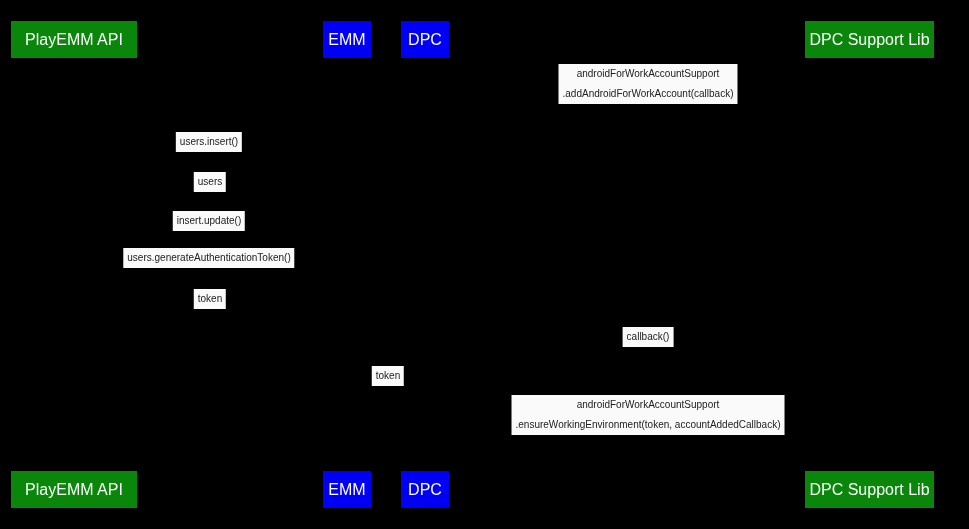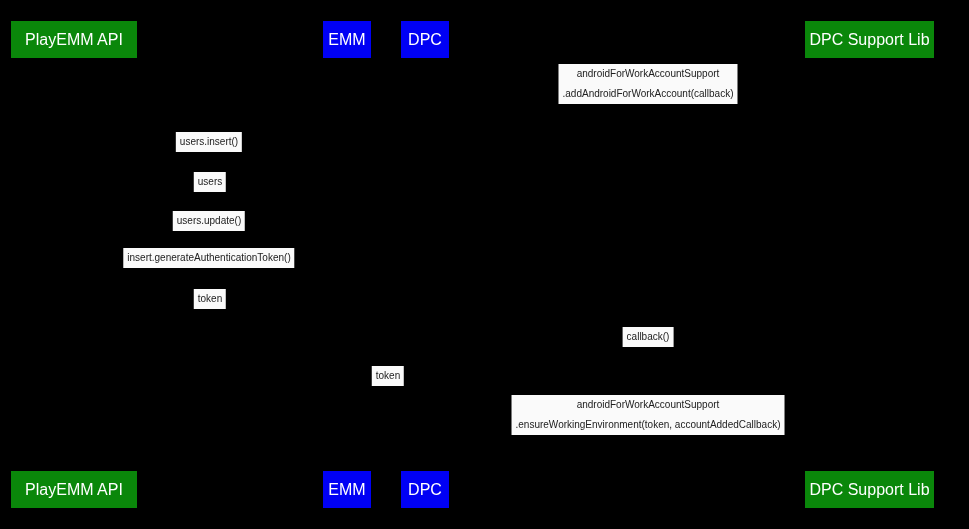--- a/index.html
+++ b/index.html
@@ -62,22 +62,22 @@
 <div class="participant blue row-top pb">EMM</div>
 <div class="participant blue row-top pc">DPC</div>
 <div class="participant green row-top pd">DPC Support Lib</div>
 
 <div class="msg m0">
   <div>androidForWorkAccountSupport</div>
   <div>.addAndroidForWorkAccount(callback)</div>
 </div>
 <div class="msg m1">users.insert()</div>
 <div class="msg m2">users</div>
-<div class="msg m3">users.update()</div>
-<div class="msg m4">insert.generateAuthenticationToken()</div>
+<div class="msg m3">insert.update()</div>
+<div class="msg m4">users.generateAuthenticationToken()</div>
 <div class="msg m5">token</div>
 <div class="msg m6">callback()</div>
 <div class="msg m7">token</div>
 <div class="msg m8">
   <div>androidForWorkAccountSupport</div>
   <div>.ensureWorkingEnvironment(token, accountAddedCallback)</div>
 </div>
 
 <div class="participant green row-bottom pa">PlayEMM API</div>
 <div class="participant blue row-bottom pb">EMM</div>

